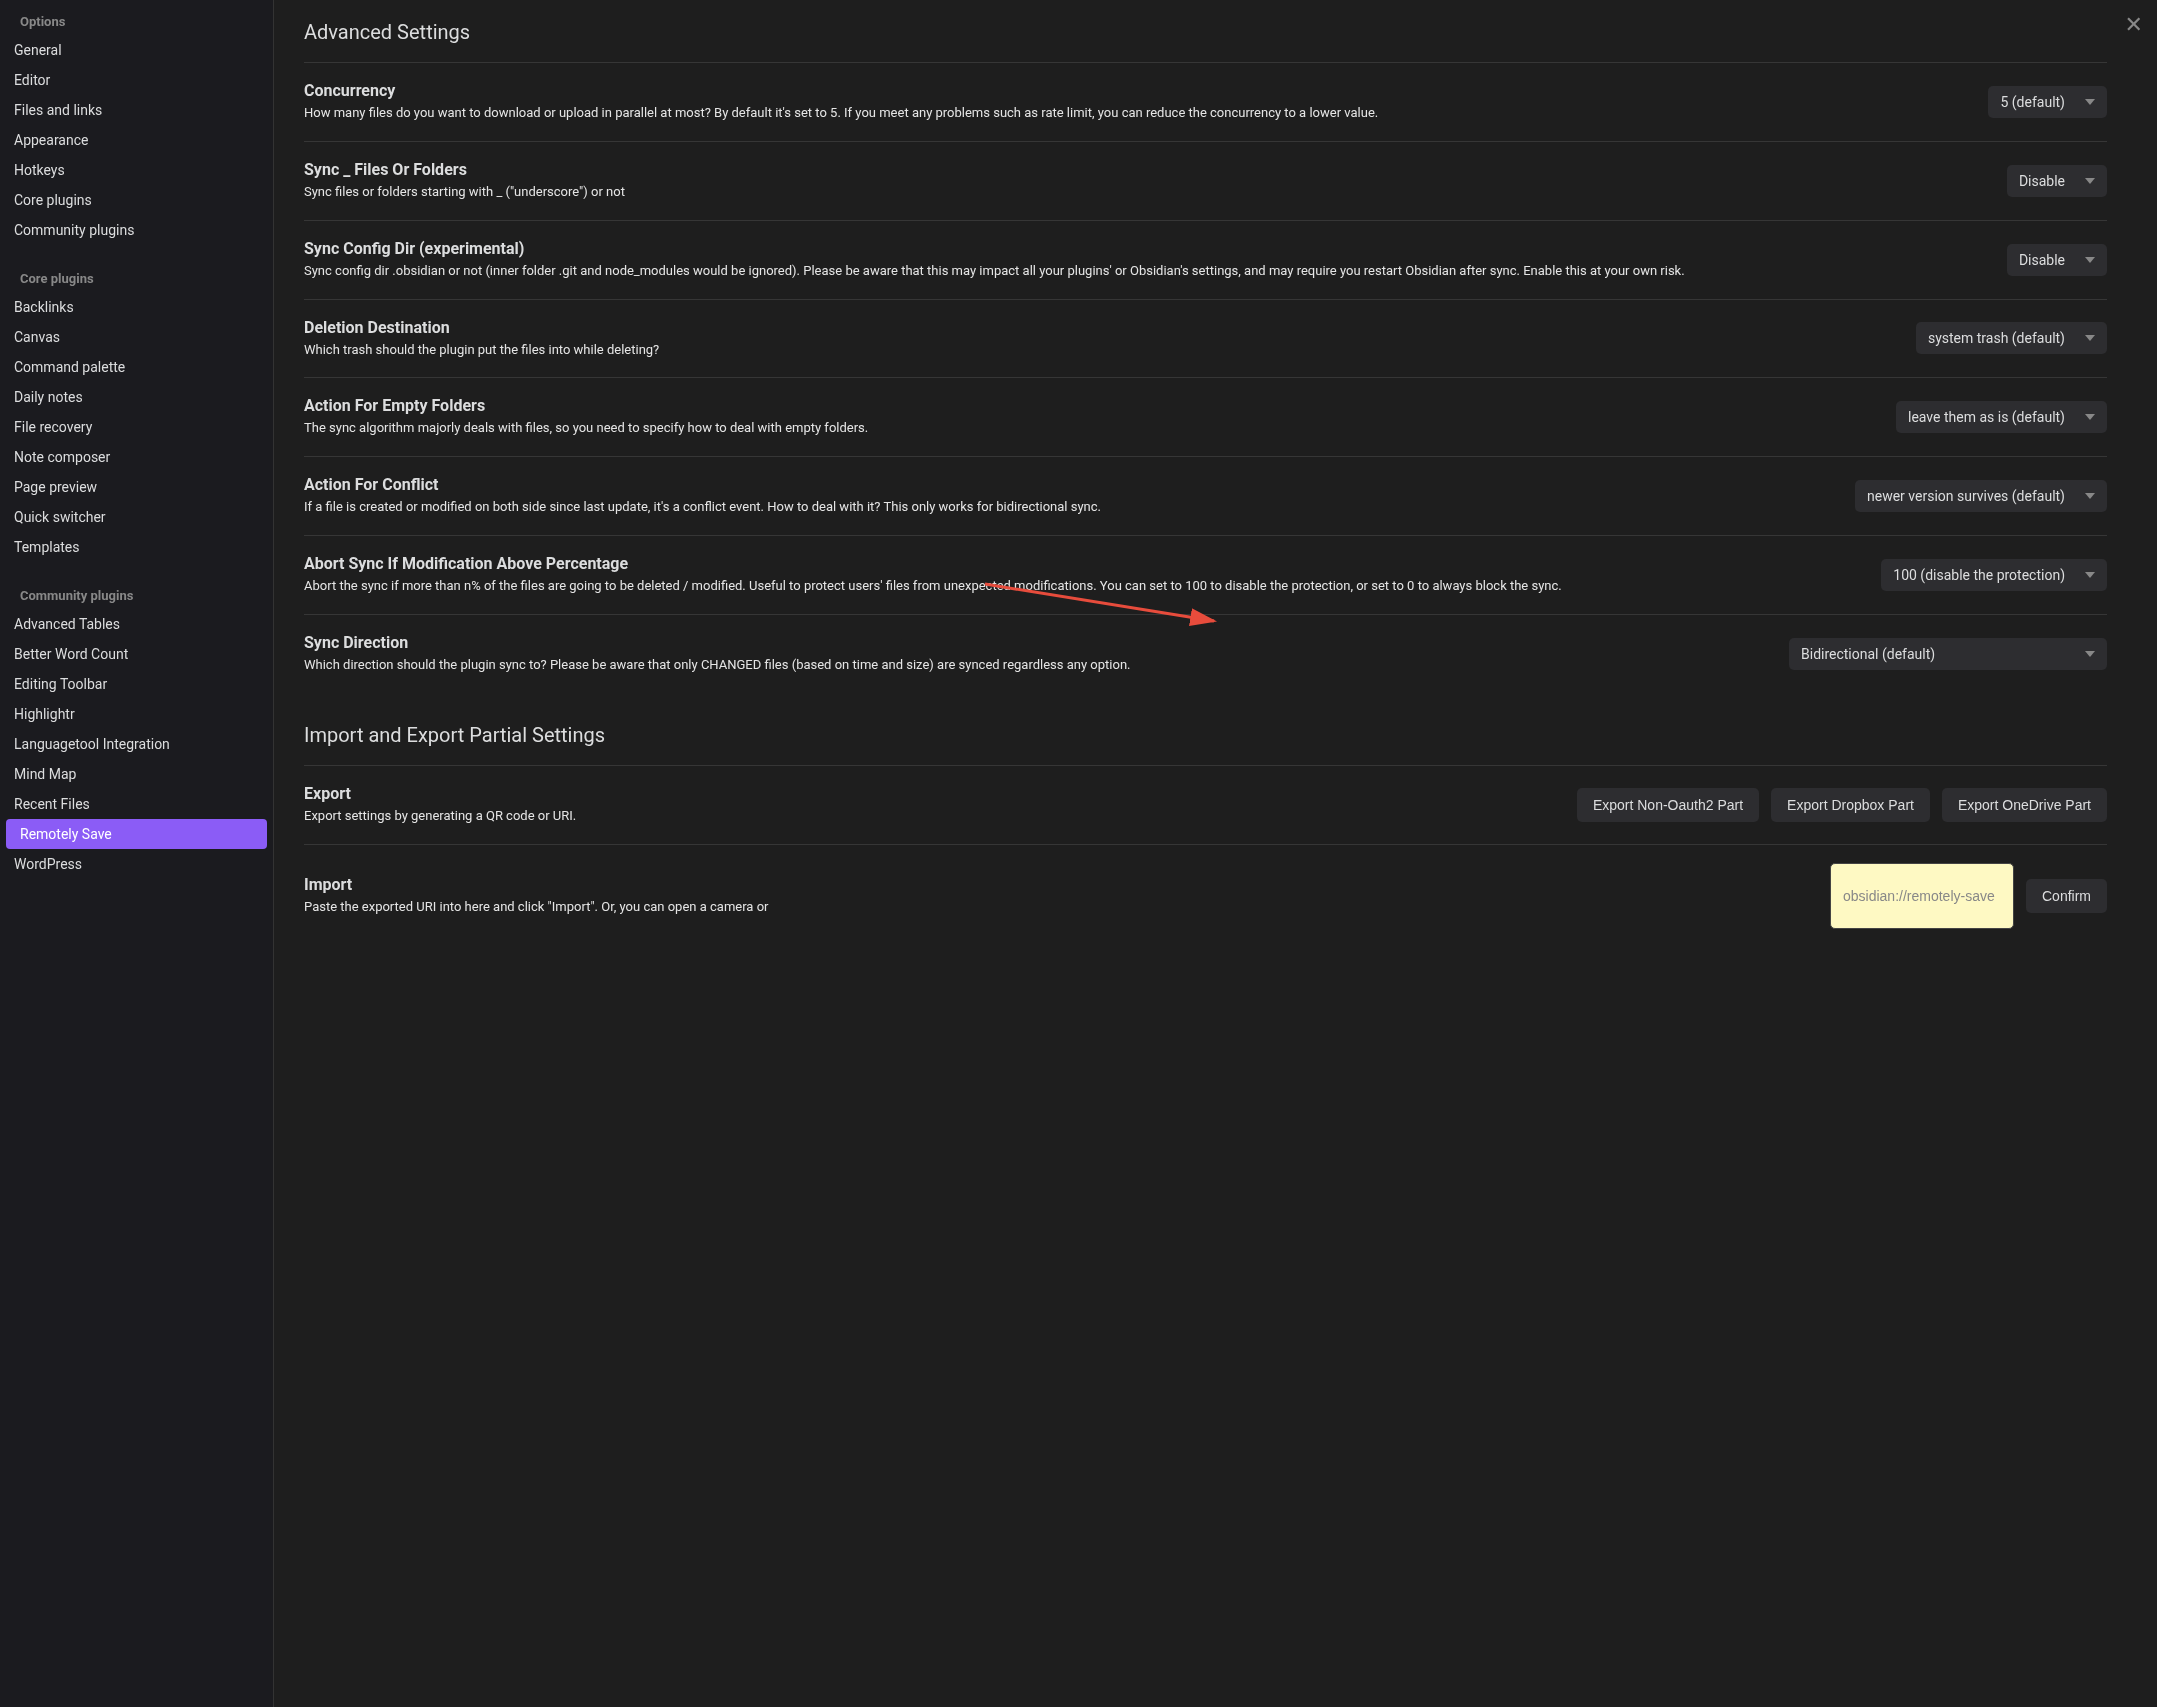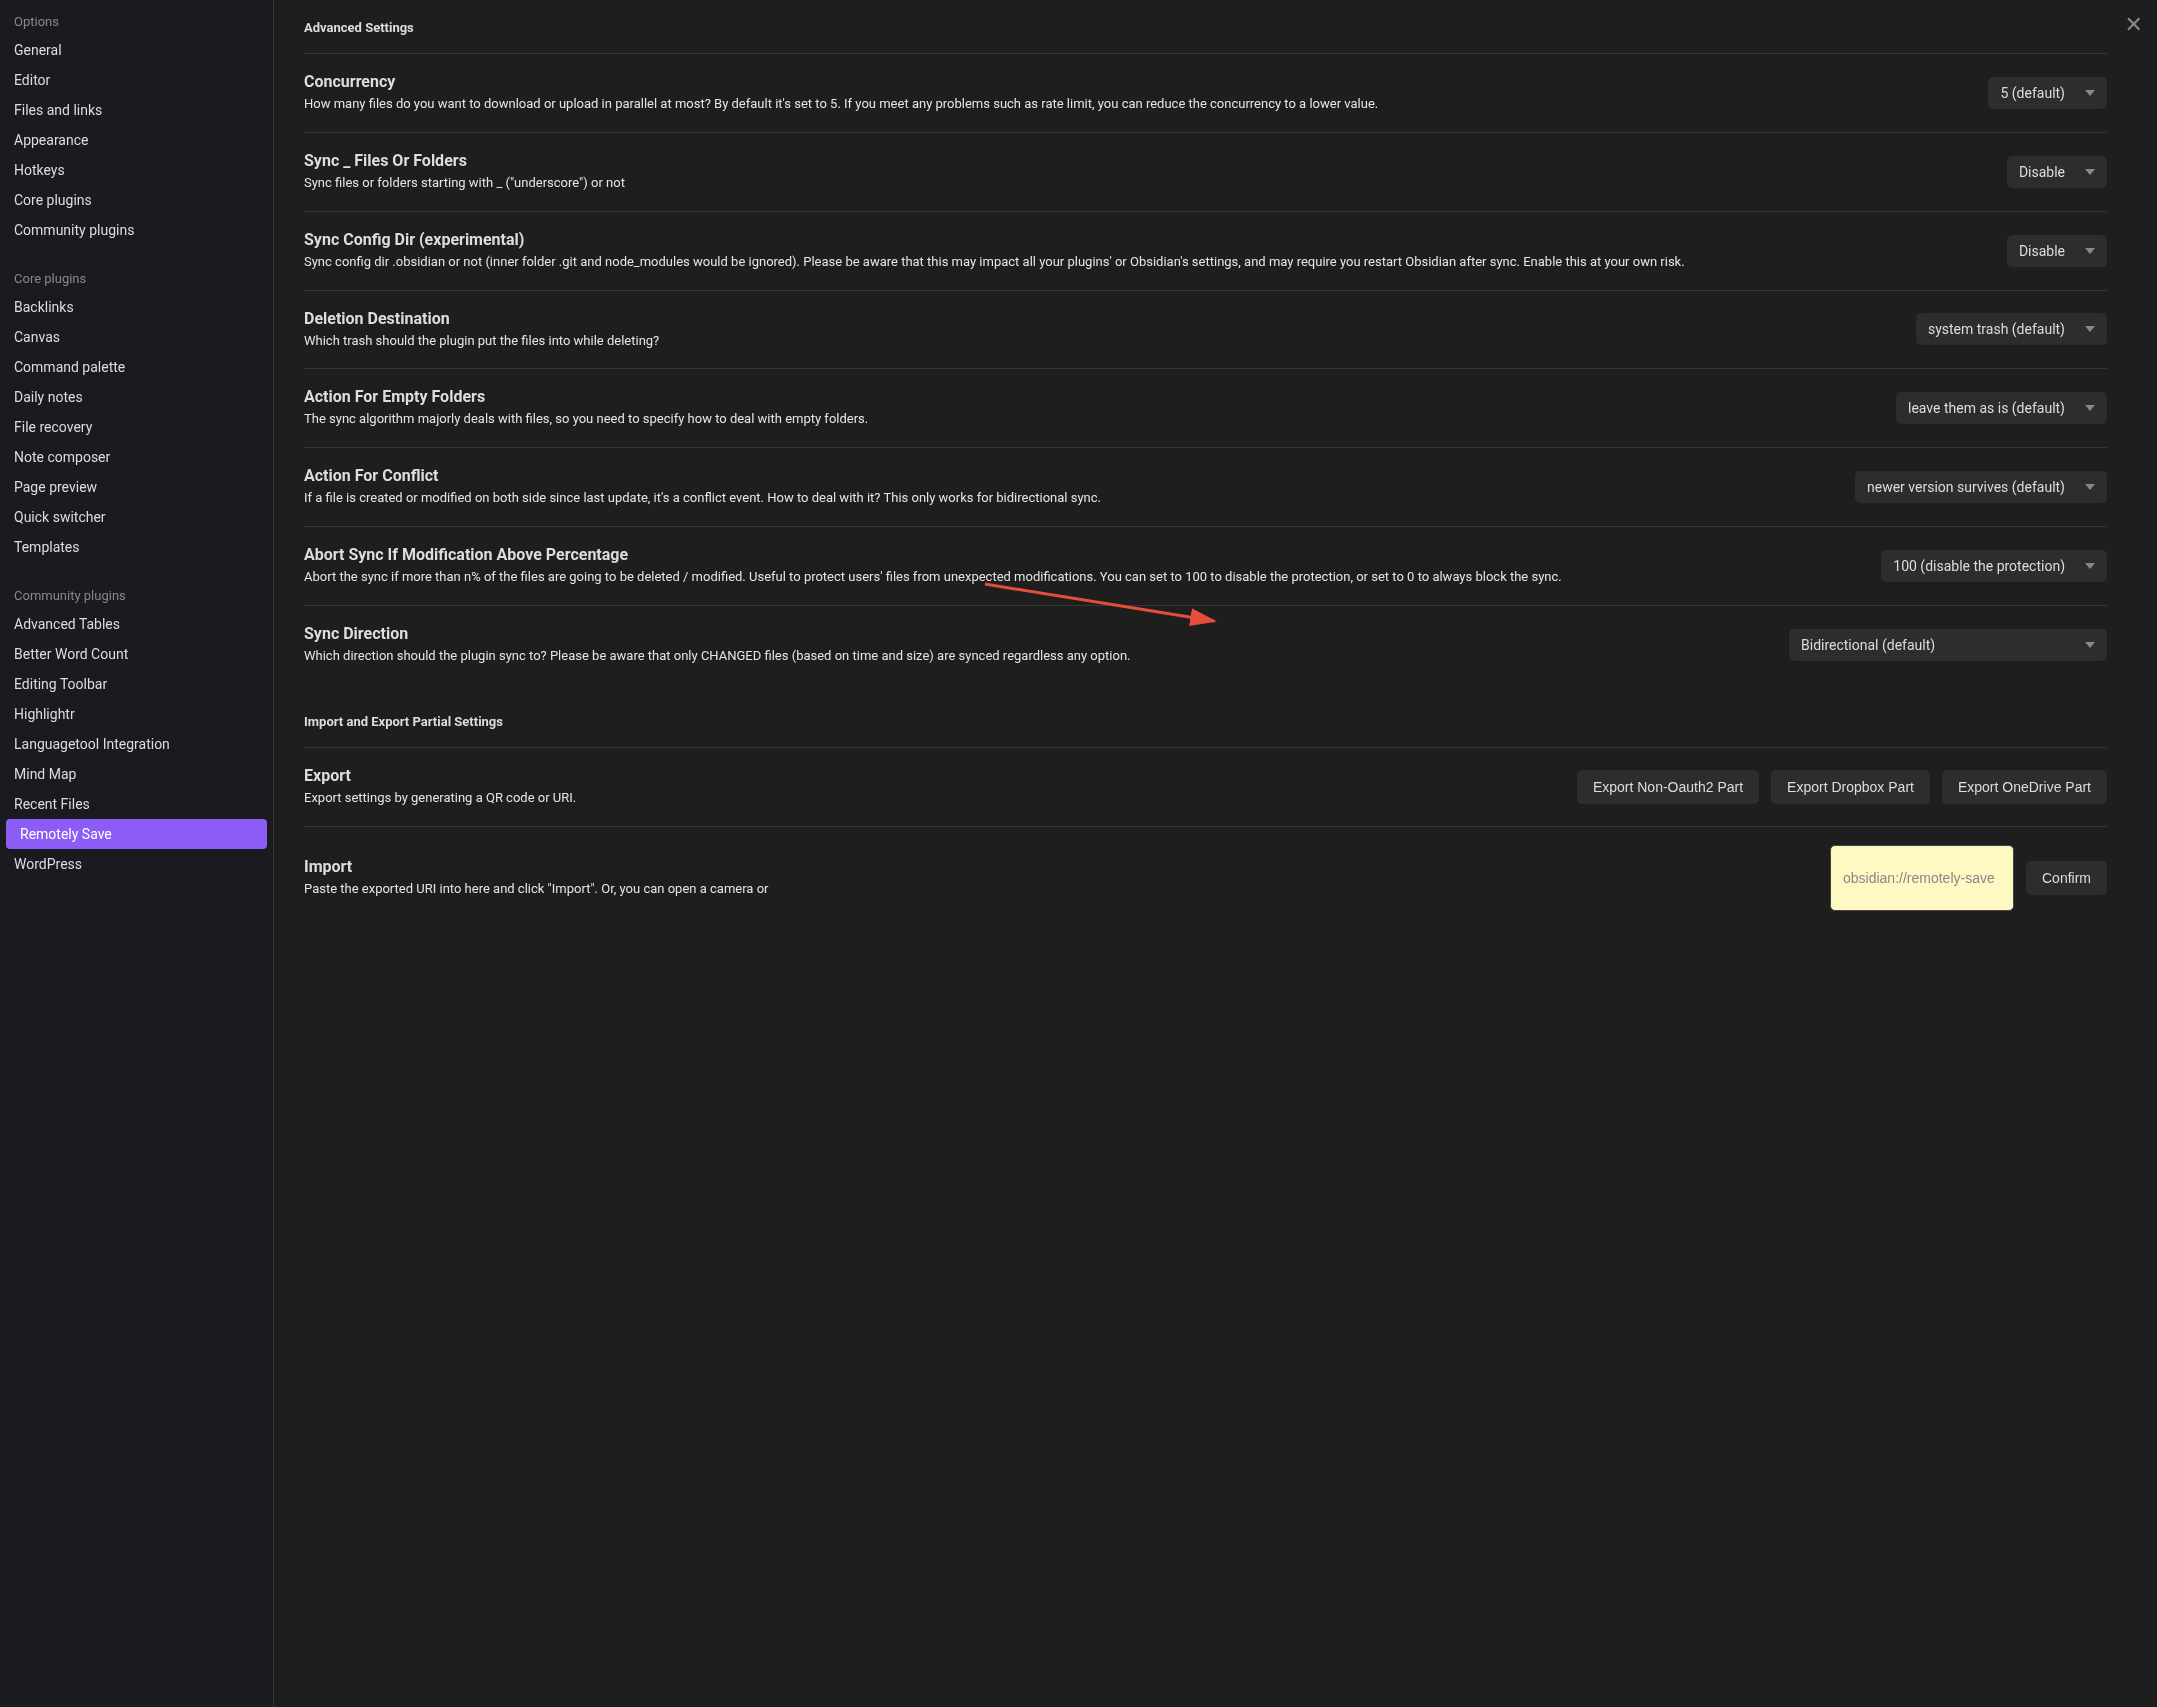--- a/index.html
+++ b/index.html
@@ -1,25 +1,25 @@
 <!DOCTYPE html>
 <html><head>
 <meta charset="utf-8">
 <style>
 *{margin:0;padding:0;box-sizing:border-box}
 body{font-family:-apple-system,BlinkMacSystemFont,"Segoe UI",Roboto,sans-serif;background:#1e1e1e;color:#dcddde;font-size:14px;overflow:hidden}
 .app{display:flex;height:100vh;width:100vw}
 .sidebar{width:274px;background:#1b1b1f;border-right:1px solid #333;overflow-y:auto;padding:8px 0;flex-shrink:0}
-.sidebar-heading{color:#888;font-size:13px;padding:6px 14px;font-weight:400}
+.sidebar-heading{color:#888;font-size:13px;padding:6px 20px;font-weight:700}
 .sidebar-item{padding:7px 14px;color:#dcddde;cursor:pointer;font-size:14px}
 .sidebar-item.active{background:#8b5cf6;color:#fff;border-radius:4px;margin:0 6px}
 .sidebar-section-break{height:20px}
 .content{flex:1;background:#1e1e1e;overflow-y:auto;padding:20px 50px 40px 30px;position:relative}
 .close-btn{position:absolute;top:12px;right:14px;color:#888;font-size:22px;cursor:pointer;background:none;border:none}
-h3.section-title{font-size:13px;font-weight:700;color:#dcddde;margin-bottom:18px}
+h3.section-title{font-size:20px;font-weight:400;color:#dcddde;margin-bottom:18px}
 h3.section-title.sub{margin-top:30px}
 .setting-row{display:flex;justify-content:space-between;align-items:center;padding:18px 0;border-top:1px solid #363636}
 .setting-info{flex:1;padding-right:20px}
 .setting-title{font-size:16px;color:#dcddde;font-weight:700;margin-bottom:4px}
 .setting-desc{font-size:13px;color:#e5e5e5;line-height:1.45}
 .setting-control{display:flex;align-items:center;gap:12px;flex-shrink:0}
 .dropdown{background:#2d2d30;color:#dcddde;border:none;padding:8px 12px;border-radius:5px;font-size:14px;cursor:pointer;display:flex;align-items:center;gap:20px}
 .dropdown.wide{min-width:318px;justify-content:center}
 .dropdown .chevron{margin-left:auto}
 .chevron{width:0;height:0;border-left:5px solid transparent;border-right:5px solid transparent;border-top:6px solid #888}

